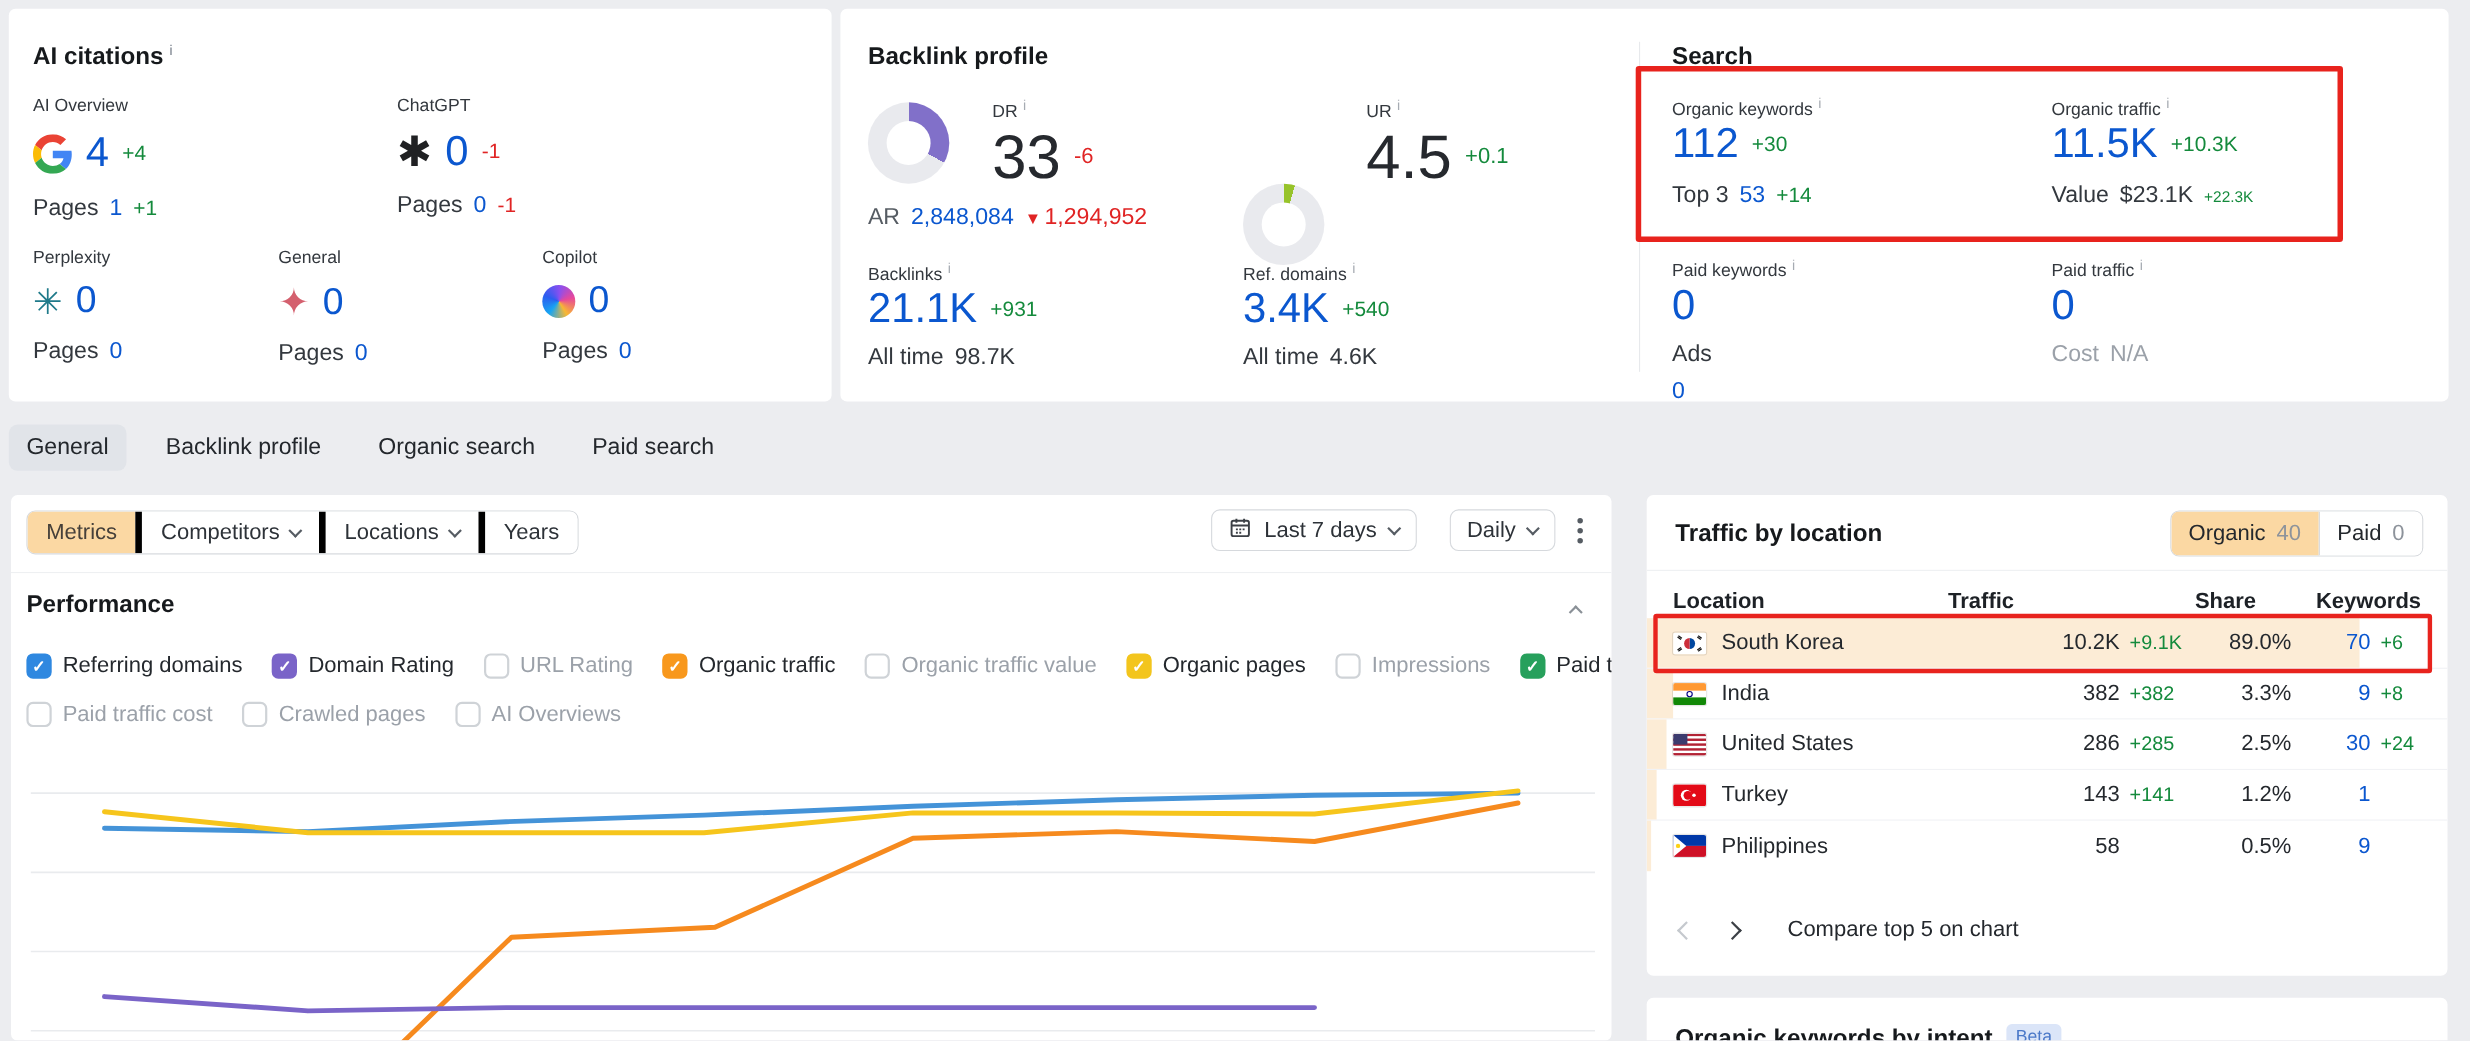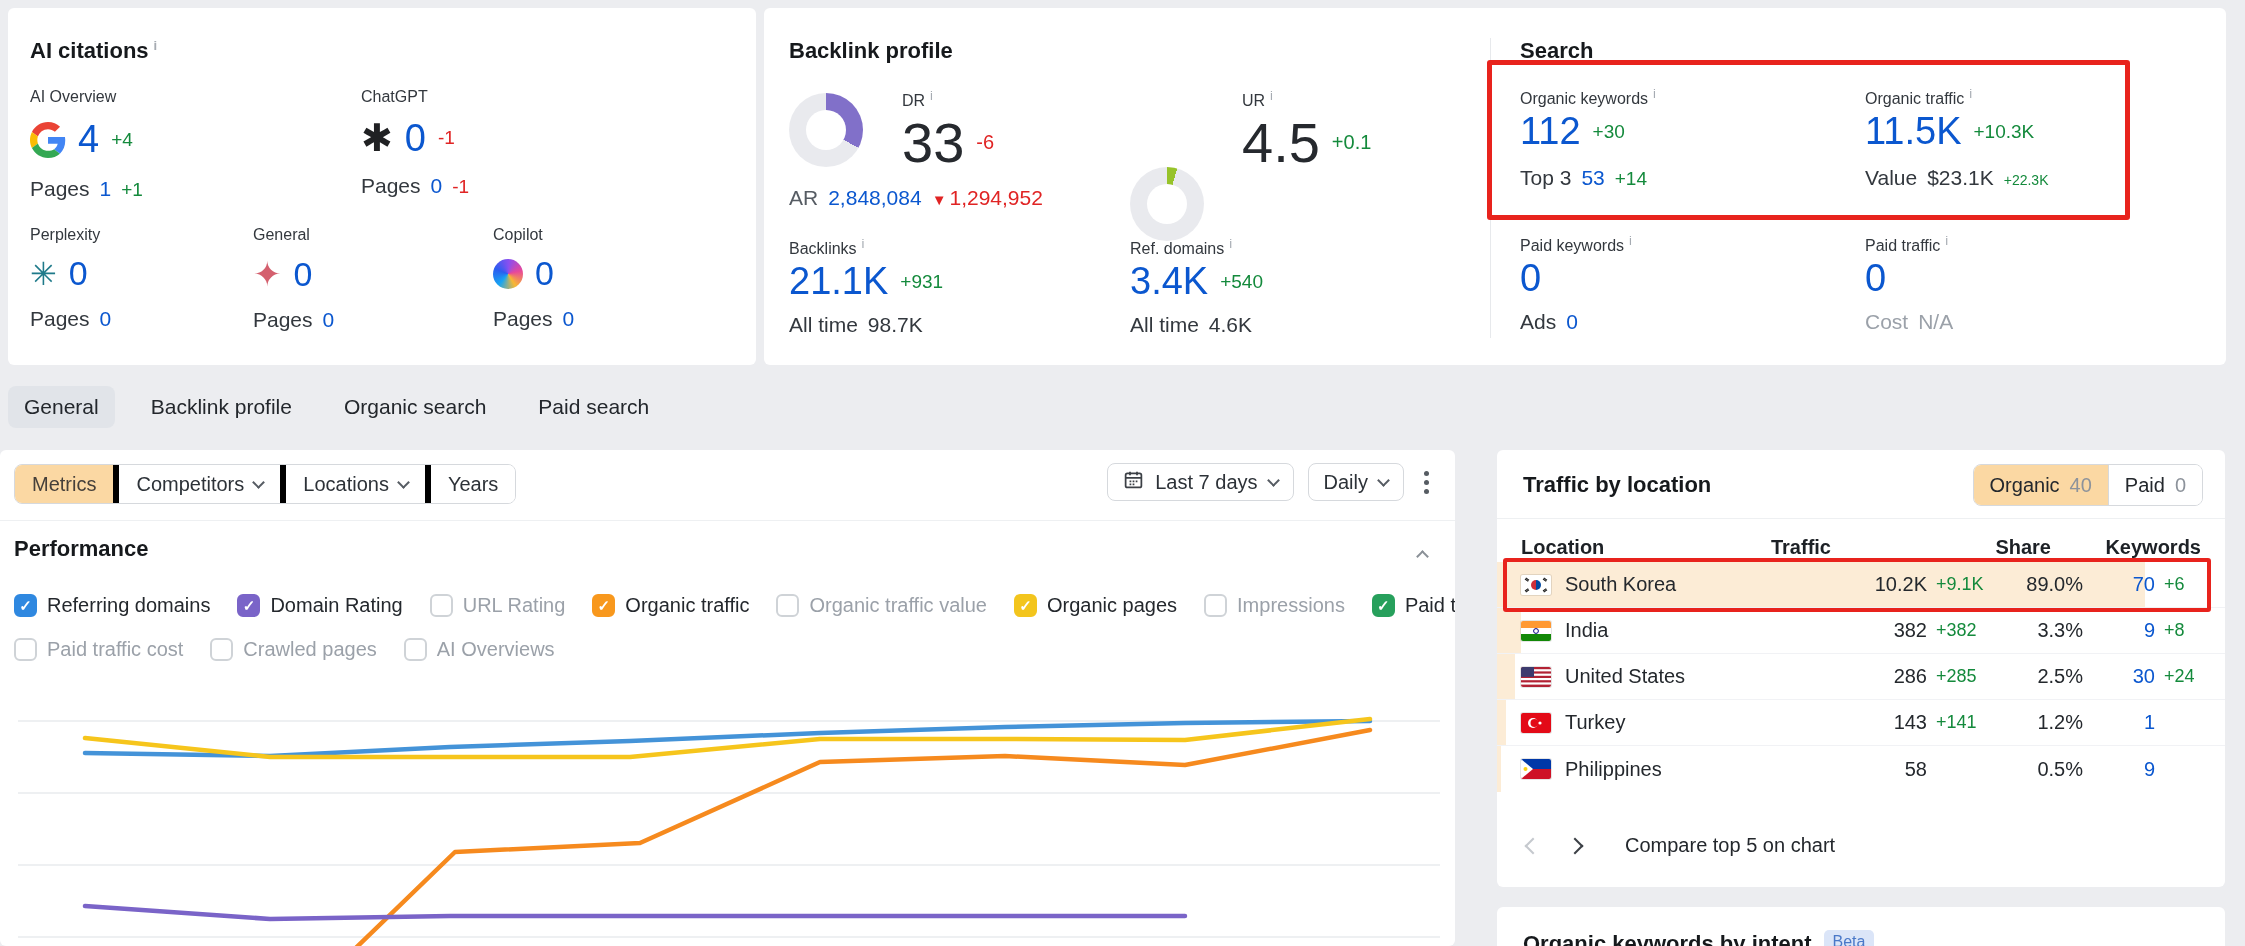--- a/index.html
+++ b/index.html
@@ -36,21 +36,21 @@
   
   .tabbar { position:absolute; left:8px; top:386px; display:flex; gap:20px; align-items:center; }
   .tab { font-size:21px; color:#23272c; padding:9px 16px; border-radius:8px; white-space:nowrap; }
   .tab.active { background:#e1e4e9; }
 
   
   .bgroup { display:flex; border:1px solid #d6d9dd; border-radius:8px; overflow:hidden; }
   .gbtn { font-size:20px; color:#2d3238; padding:0 17px; height:38px; display:flex; align-items:center; gap:10px; background:#fff; border-left:6px solid #000000; white-space:nowrap; }
   .gbtn:first-child { border-left:none; }
   .gbtn.metrics { background:#fbd8a3; color:#46403a; }
-  .btn { display:flex; align-items:center; gap:11px; border:1px solid #d6d9dd; border-radius:8px; background:#fff; height:38px; padding:0 15px; font-size:20px; color:#2d3238; white-space:nowrap; }
+  .btn { display:flex; align-items:center; gap:11px; border:1px solid #d6d9dd; border-radius:8px; background:#fff; height:38px; padding:0 15px; font-size:20px; color:#2d3238; white-space:nowrap;margin-left:16px; }
   .cv { width:9px; height:9px; border-right:2px solid #565c63; border-bottom:2px solid #565c63; transform:rotate(45deg); margin-top:-4px; display:inline-block; }
   .cv.up { transform:rotate(-135deg); margin-top:4px; border-color:#8a9097; }
   .kebab { display:flex; flex-direction:column; gap:4px; padding:6px; }
   .kebab i { width:5px; height:5px; border-radius:50%; background:#565c63; }
   .hdiv { position:absolute; left:0; right:0; height:1px; background:#eef0f2; }
 
   .cb-item { display:inline-flex; align-items:center; gap:10px; margin-right:27px; }
   .cb { width:23px; height:23px; border-radius:6px; border:2px solid #cfd3d7; background:#fff; display:inline-flex; align-items:center; justify-content:center; color:#fff; font-size:15px; font-weight:bold; }
   .cb-lab { font-size:20px; color:#24282d; white-space:nowrap; }
   .cb-lab.off { color:#9ba1a9; }
@@ -225,21 +225,21 @@
   <div class="subline abs" style="left:1101px; top:158px;">
     <span>Value</span>
     <span>$23.1K</span>
     <span class="green" style="font-size:14px;">+22.3K</span>
   </div>
 
   <div class="lbl info abs" style="left:756px; top:225px;"><span>Paid keywords</span></div>
   <div class="abs valrow" style="left:756px; top:249px;">
     <span class="bigval">0</span>
   </div>
-  <div class="subline abs" style="left:756px; top:302px;">
+  <div class="subline abs" style="left:756px; top:302px;flex-direction:column;">
     <span>Ads</span>
     <span class="blue">0</span>
   </div>
 
   <div class="lbl info abs" style="left:1101px; top:225px;"><span>Paid traffic</span></div>
   <div class="abs valrow" style="left:1101px; top:249px;">
     <span class="bigval">0</span>
   </div>
   <div class="subline abs" style="left:1101px; top:302px;">
     <span class="gray">Cost</span>
@@ -249,21 +249,21 @@
 
 <div class="anno" style="left:1487px; top:60px; width:643px; height:160px;"></div>
 
 <div class="tabbar">
   <div class="tab active">General</div>
   <div class="tab">Backlink profile</div>
   <div class="tab">Organic search</div>
   <div class="tab">Paid search</div>
 </div>
 
-<div class="card" style="left:0; top:450px; width:1455px; height:496px; overflow:hidden;">
+<div class="card" style="left:10px; top:450px; width:1455px; height:496px; overflow:hidden;">
 
   <div class="bgroup abs" style="left:14px; top:14px;">
     <div class="gbtn metrics">Metrics</div>
     <div class="gbtn">
         <span>Competitors</span>
         <span class="cv"></span>
       </div>
     <div class="gbtn">
         <span>Locations</span>
         <span class="cv"></span>

